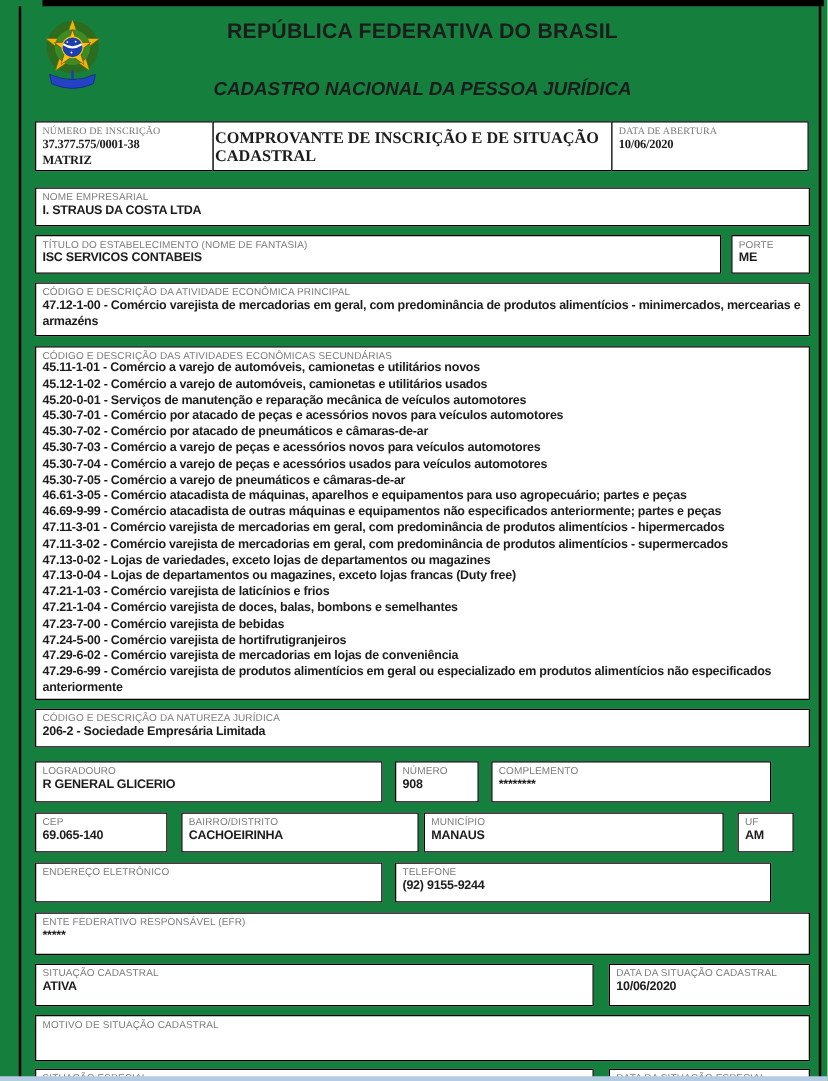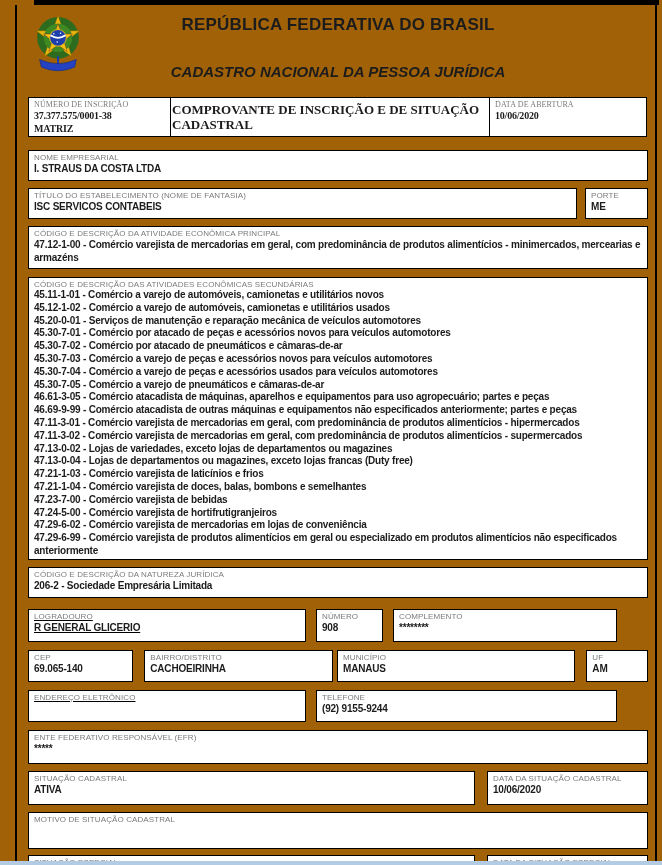--- a/index.html
+++ b/index.html
@@ -3,21 +3,21 @@
 <meta charset="utf-8">
 <style>
   * { box-sizing: border-box; margin: 0; padding: 0; }
   html, body { background: #fff; }
   body { font-family: "Liberation Sans", "DejaVu Sans", sans-serif; }
 
   .page {
     position: relative;
     width: 662px;
     height: 865px;
-    background: #a16207;
+    background: #15803d;
     overflow: hidden;
   }
 
   .top-bar {
     position: absolute;
     top: 0; left: 34px; right: 3px;
     height: 5px;
     background: #000;
   }
   .frame-left {
@@ -123,24 +123,24 @@
   .act-list div {
     font-size: 10px;
     line-height: 12.8px;
     font-weight: bold;
     color: #1c1c1c;
     letter-spacing: -0.2px;
   }
 
   
   .w549 { width: 549px; } .w63 { width: 63px; margin-left: 8px; }
-  .w309 { width: 278px; text-decoration: underline; } .w67 { width: 67px; margin-left: 10px; }
+  .w309 { width: 278px; } .w67 { width: 67px; margin-left: 10px; }
   .w224 { width: 224px; margin-left: 10px; }
   .w106 { width: 106px; } .w190 { width: 190px; margin-left: 11px; }
-  .w240 { width: 240px; margin-left: 4px; } .w51 { width: 62px; margin-left: 11px; }
+  .w240 { width: 240px; margin-left: 4px; } .w51 { width: 45px; margin-left: 11px; }
   .w301 { width: 301px; margin-left: 10px; }
   .w447 { width: 447px; } .w161 { width: 161px; margin-left: 12px; }
 </style>
 </head>
 <body>
 
 <div class="page">
   <div class="top-bar"></div>
   <div class="frame-left"></div>
   <div class="frame-right"></div>

